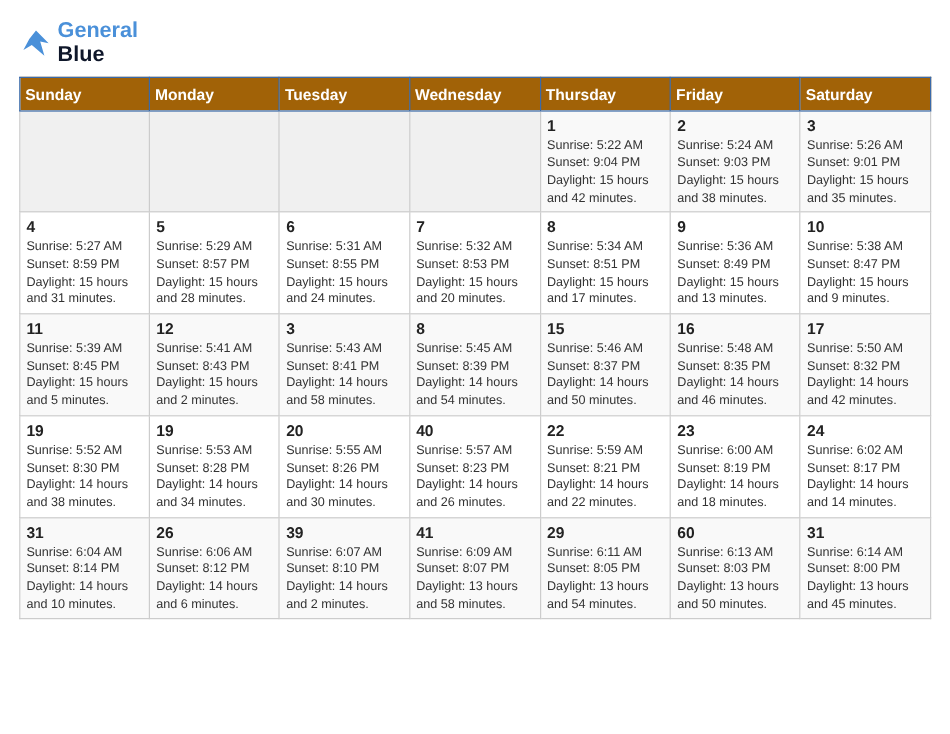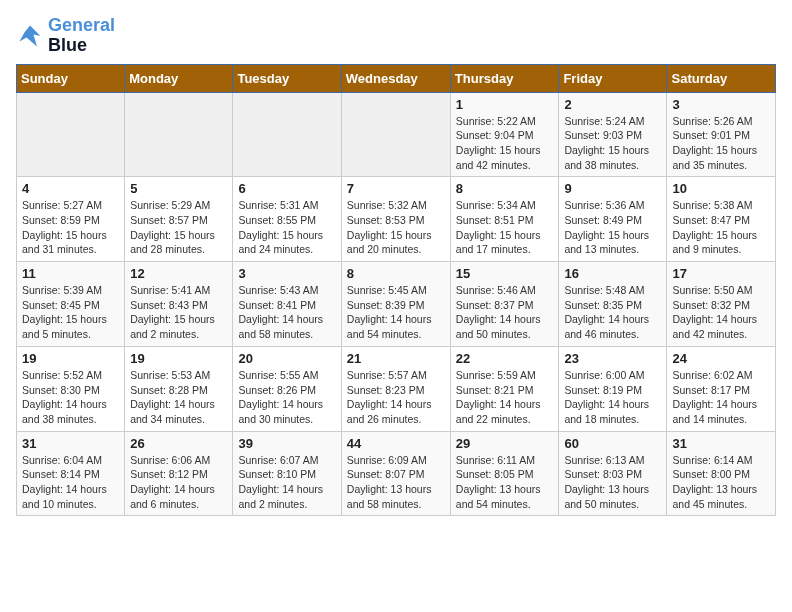--- a/index.html
+++ b/index.html
@@ -201,21 +201,21 @@
         </td>
         <td>
           <div class="day-number">19</div>
           <div class="day-info">Sunrise: 5:53 AM<br>Sunset: 8:28 PM<br>Daylight: 14 hours<br>and 34 minutes.</div>
         </td>
         <td>
           <div class="day-number">20</div>
           <div class="day-info">Sunrise: 5:55 AM<br>Sunset: 8:26 PM<br>Daylight: 14 hours<br>and 30 minutes.</div>
         </td>
         <td>
-          <div class="day-number">21</div>
+          <div class="day-number">40</div>
           <div class="day-info">Sunrise: 5:57 AM<br>Sunset: 8:23 PM<br>Daylight: 14 hours<br>and 26 minutes.</div>
         </td>
         <td>
           <div class="day-number">22</div>
           <div class="day-info">Sunrise: 5:59 AM<br>Sunset: 8:21 PM<br>Daylight: 14 hours<br>and 22 minutes.</div>
         </td>
         <td>
           <div class="day-number">23</div>
           <div class="day-info">Sunrise: 6:00 AM<br>Sunset: 8:19 PM<br>Daylight: 14 hours<br>and 18 minutes.</div>
         </td>
@@ -231,21 +231,21 @@
         </td>
         <td>
           <div class="day-number">26</div>
           <div class="day-info">Sunrise: 6:06 AM<br>Sunset: 8:12 PM<br>Daylight: 14 hours<br>and 6 minutes.</div>
         </td>
         <td>
           <div class="day-number">39</div>
           <div class="day-info">Sunrise: 6:07 AM<br>Sunset: 8:10 PM<br>Daylight: 14 hours<br>and 2 minutes.</div>
         </td>
         <td>
-          <div class="day-number">44</div>
+          <div class="day-number">41</div>
           <div class="day-info">Sunrise: 6:09 AM<br>Sunset: 8:07 PM<br>Daylight: 13 hours<br>and 58 minutes.</div>
         </td>
         <td>
           <div class="day-number">29</div>
           <div class="day-info">Sunrise: 6:11 AM<br>Sunset: 8:05 PM<br>Daylight: 13 hours<br>and 54 minutes.</div>
         </td>
         <td>
           <div class="day-number">60</div>
           <div class="day-info">Sunrise: 6:13 AM<br>Sunset: 8:03 PM<br>Daylight: 13 hours<br>and 50 minutes.</div>
         </td>

